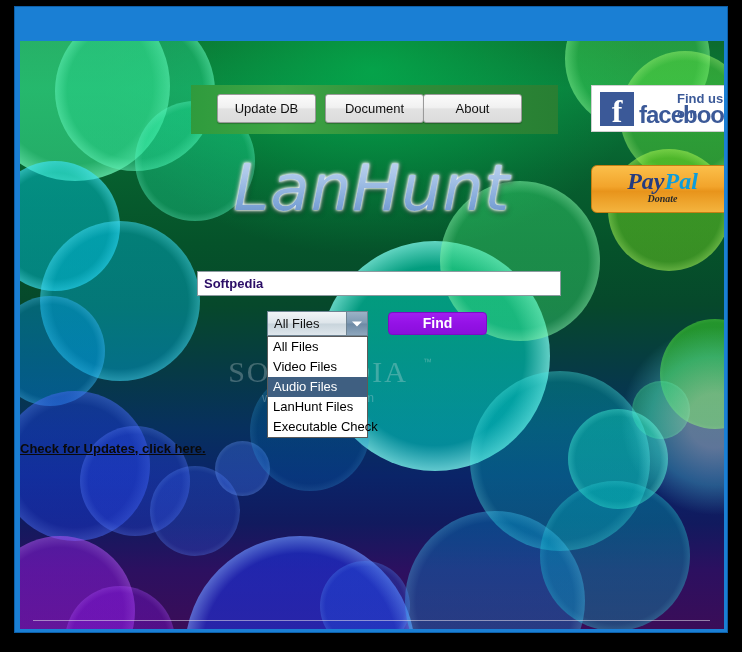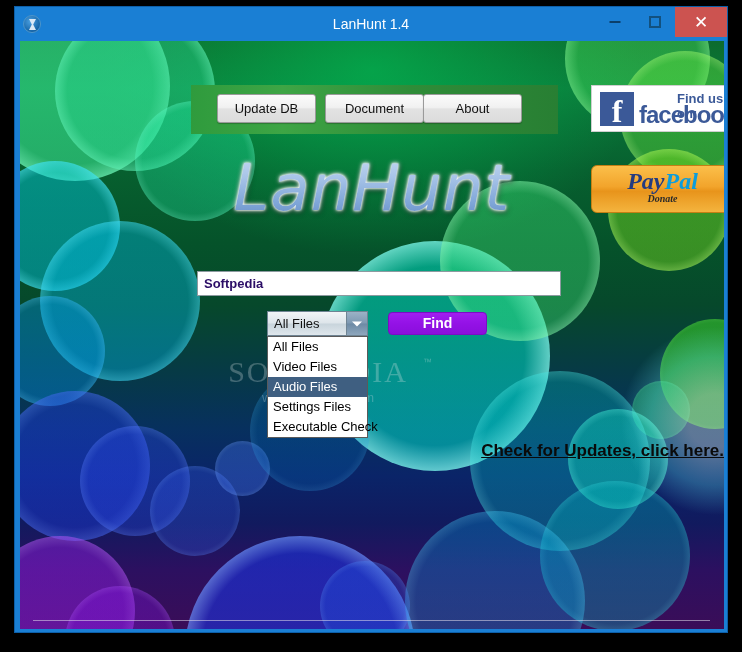--- a/index.html
+++ b/index.html
@@ -262,51 +262,38 @@
     border-radius: 4px;
     border: 1px solid #7c0bc4;
     text-align: center; line-height: 21px;
     font-size: 14px; font-weight: bold; color: #ffffff;
     z-index: 6; cursor: default;
   }
 
   
   #update-link {
     position: absolute; left: 0; top: 400px; width: 704px;
-    text-align: right; z-index: 6;
-    font-size: 17px; font-weight: bold; color: #0a0a0a;
+    text-align: left; z-index: 6;
+    font-size: 13px; font-weight: bold; color: #0a0a0a;
     text-decoration: underline; cursor: default;
   }
 
   
   #footer-divider {
     position: absolute; left: 13px; top: 579px;
     width: 677px; height: 1px;
     background: rgba(225,220,235,0.55);
     z-index: 4;
   }
 </style>
 </head>
 <body>
 
 <div id="window">
 
-  <div id="titlebar">
-    <div id="app-icon"></div>
-    <div id="window-title">LanHunt 1.4</div>
-    <div class="winbtn" id="btn-min">
-      <span class="winbtn-glyph"></span>
-    </div>
-    <div class="winbtn" id="btn-max">
-      <span class="winbtn-glyph"></span>
-    </div>
-    <div class="winbtn" id="btn-close">
-      <span class="winbtn-glyph">✕</span>
-    </div>
-  </div>
 
   <div id="client">
 
     <div class="bokeh" style="left:-40px;top:-50px;width:190px;height:190px;background:radial-gradient(circle,rgba(60,235,150,0.55) 58%,rgba(130,255,200,0.85) 78%,rgba(0,180,110,0) 86%);"></div>
     <div class="bokeh" style="left:35px;top:-30px;width:160px;height:160px;background:radial-gradient(circle,rgba(40,210,140,0.45) 60%,rgba(120,255,200,0.75) 80%,rgba(0,180,110,0) 88%);"></div>
     <div class="bokeh" style="left:115px;top:60px;width:120px;height:120px;background:radial-gradient(circle,rgba(30,230,160,0.35) 62%,rgba(120,255,210,0.6) 82%,rgba(0,180,110,0) 90%);"></div>
     <div class="bokeh" style="left:-30px;top:120px;width:130px;height:130px;background:radial-gradient(circle,rgba(0,200,230,0.45) 58%,rgba(90,240,255,0.8) 80%,rgba(0,160,200,0) 88%);"></div>
     <div class="bokeh" style="left:20px;top:180px;width:160px;height:160px;background:radial-gradient(circle,rgba(0,190,235,0.4) 60%,rgba(90,235,255,0.7) 80%,rgba(0,150,200,0) 88%);"></div>
     <div class="bokeh" style="left:-25px;top:255px;width:110px;height:110px;background:radial-gradient(circle,rgba(0,150,235,0.38) 60%,rgba(80,200,255,0.6) 80%,rgba(0,110,190,0) 88%);"></div>
     <div class="bokeh" style="left:300px;top:200px;width:230px;height:230px;background:radial-gradient(circle,rgba(0,235,210,0.5) 55%,rgba(150,255,245,0.85) 76%,rgba(0,190,180,0) 85%);"></div>
@@ -366,21 +353,21 @@
       <div id="combo-value">All Files</div>
       <div id="combo-arrow-btn">
         <span id="combo-arrow"></span>
       </div>
     </div>
 
     <div id="dropdown">
       <div class="dd-item">All Files</div>
       <div class="dd-item">Video Files</div>
       <div class="dd-item selected">Audio Files</div>
-      <div class="dd-item">Settings Files</div>
+      <div class="dd-item">LanHunt Files</div>
       <div class="dd-item">Executable Check</div>
     </div>
 
     <div id="hunt-btn">Find</div>
 
     <div id="update-link">Check for Updates, click here.</div>
 
     <div id="footer-divider"></div>
 
   </div>

